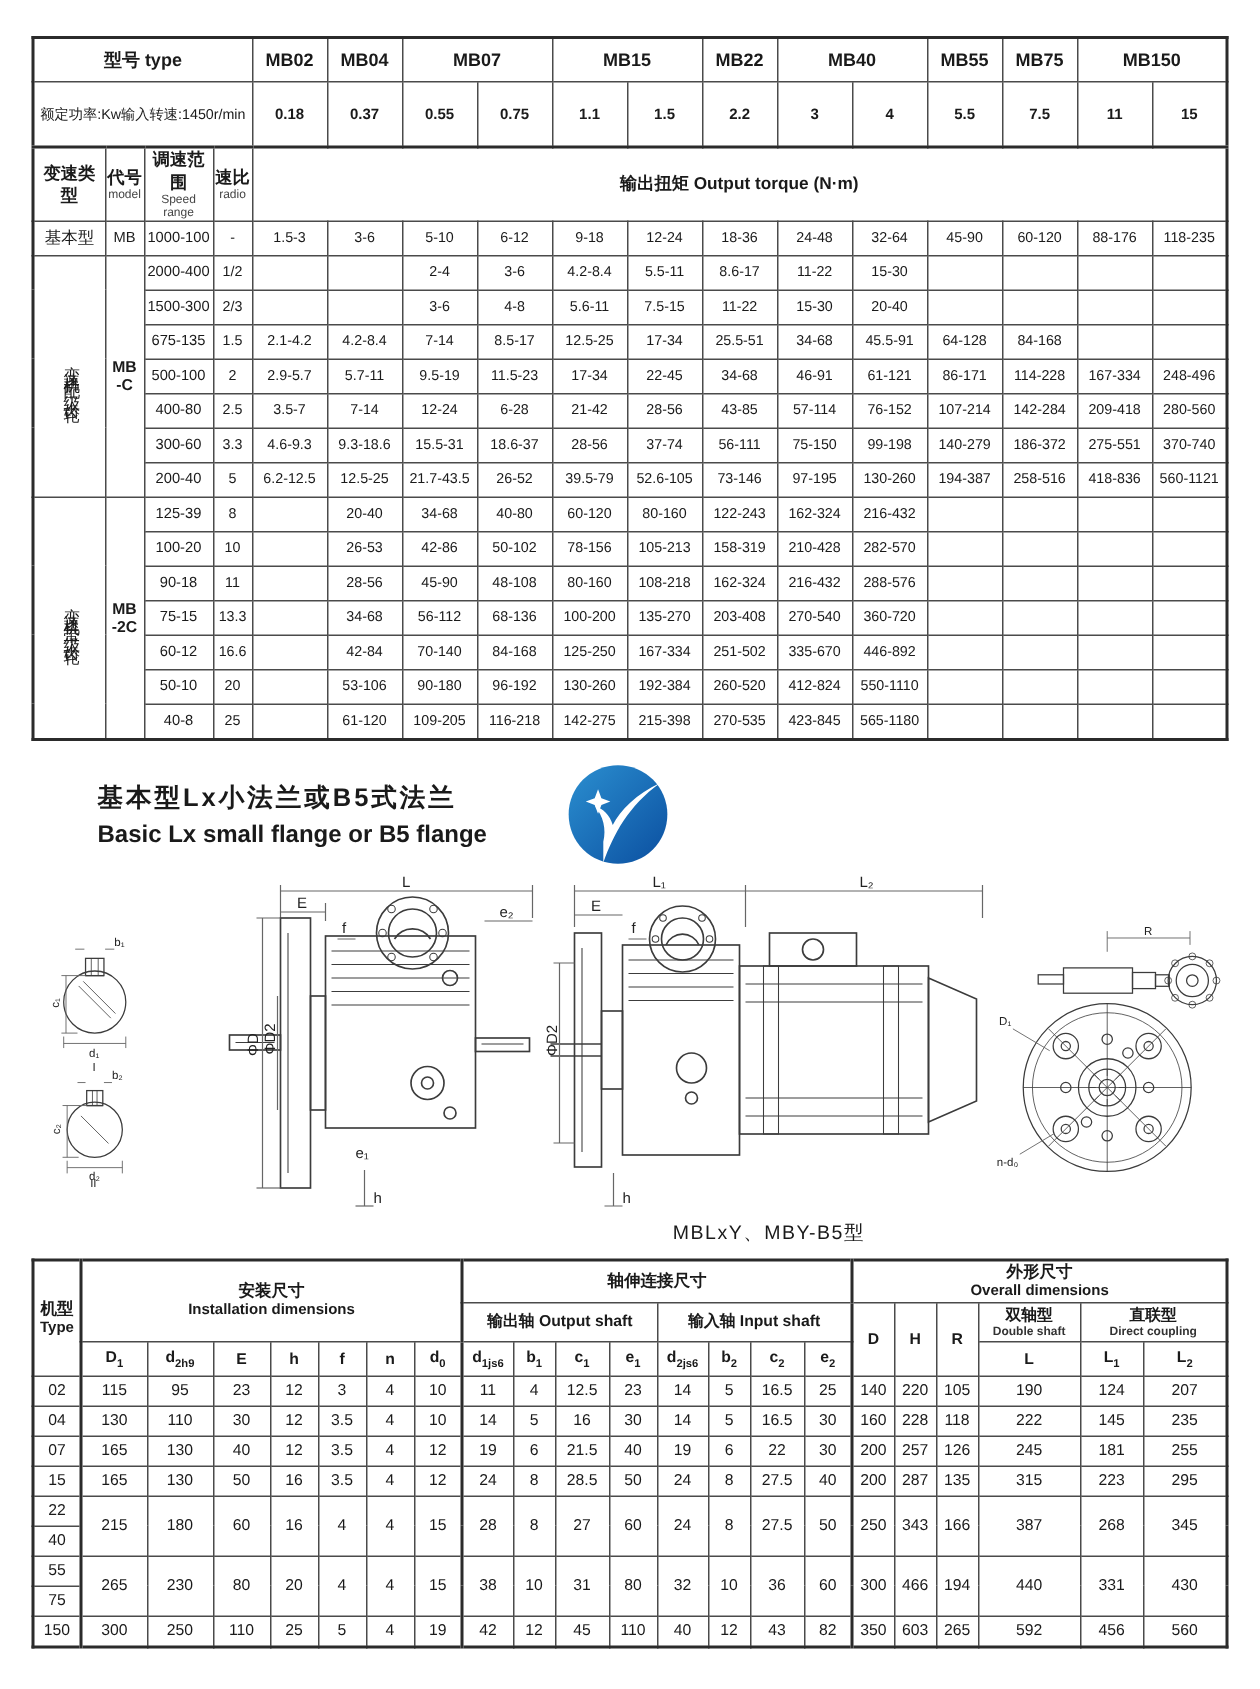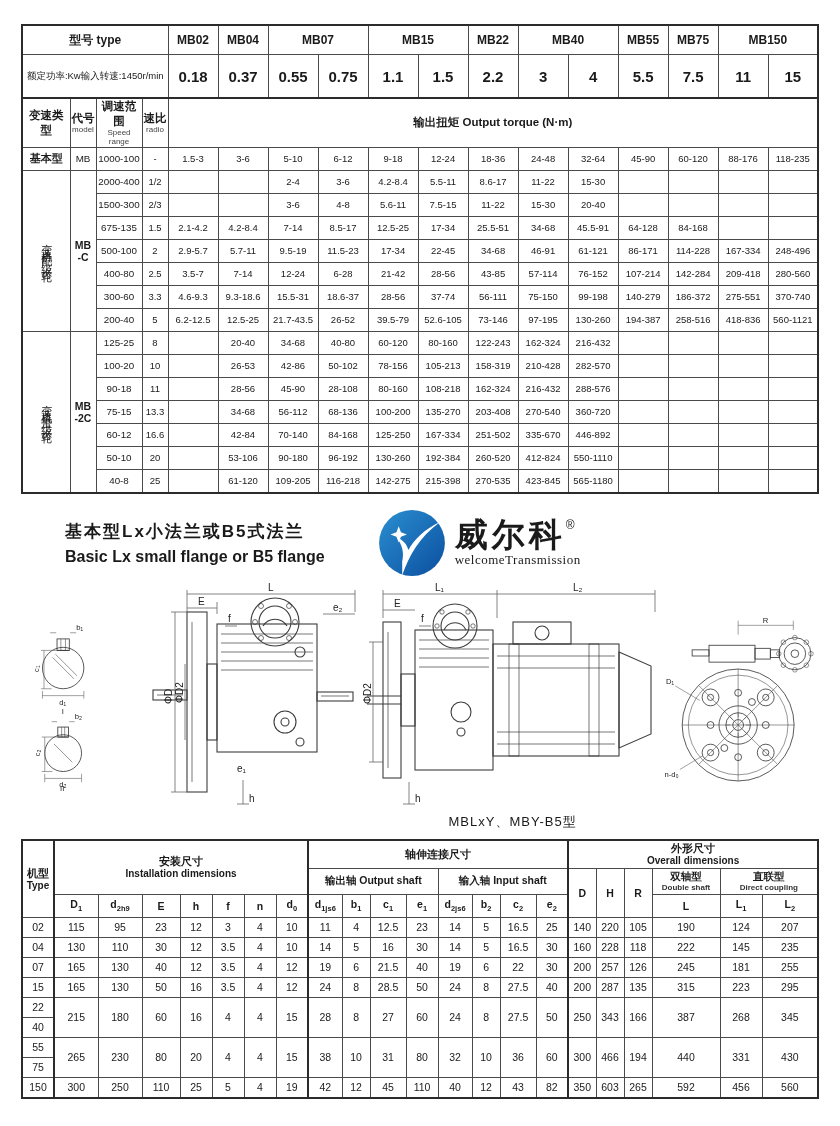--- a/index.html
+++ b/index.html
@@ -4,26 +4,26 @@
 <style>
   html,body{margin:0;padding:0;background:#fff;}
   body{width:840px;height:1126px;overflow:hidden;font-family:"Liberation Sans",sans-serif;color:#1a1a1a;}
   .page{padding:24px 21px 0;border-radius:10px;}
 
   table{border-collapse:collapse;table-layout:fixed;}
   
   .spec{width:797px;border:2px solid #2b2b2b;font-size:9.5px;}
   .spec th,.spec td{border:1px solid #4a4a4a;text-align:center;vertical-align:middle;padding:0 1px;overflow:hidden;font-weight:normal;}
   .r-model th{height:28px;font-size:12px;font-weight:bold;}
-  .r-power td{height:42px;font-size:15px;font-weight:bold;}
+  .r-power td{height:42px;font-size:10px;font-weight:bold;}
   .r-power th{font-size:9.5px;text-align:center;}
   .r-colhead th{height:40px;font-size:11.5px;font-weight:bold;border-top:2px solid #2b2b2b;}
   .sm{font-size:8px;font-weight:normal;color:#444;display:block;line-height:1.1;}
   .r-basic>*{border-top:2px solid #2b2b2b;}
-  .r-basic th{font-size:11px;font-weight:bold;}
+  .r-basic th{font-size:11px;font-weight:normal;}
   .r-basic td,.r-sec td{height:22px;}
   .sec-top>*{border-top:2px solid #2b2b2b;}
   .vert{writing-mode:vertical-rl;text-orientation:upright;font-size:11px;font-weight:bold;letter-spacing:4px;padding:4px 0;}
   th.code{font-size:10.5px;font-weight:bold;line-height:1.15;}
   td.rng{font-size:9.8px;}
 
   .note{margin:9px 0 0 1px;font-size:12px;letter-spacing:.2px;}
 
   
   .heading-row{display:flex;align-items:center;margin-top:12px;height:74px;margin-left:44px;}
@@ -245,21 +245,21 @@
           <td>97-195</td>
           <td>130-260</td>
           <td>194-387</td>
           <td>258-516</td>
           <td>418-836</td>
           <td>560-1121</td>
         </tr>
         <tr class="r-sec sec-top">
           <th class="vert" rowspan="7">变速机带二级齿轮</th>
           <th class="code" rowspan="7">MB<br>-2C</th>
-          <td class="rng">125-25</td>
+          <td class="rng">125-39</td>
           <td>8</td>
           <td></td>
           <td>20-40</td>
           <td>34-68</td>
           <td>40-80</td>
           <td>60-120</td>
           <td>80-160</td>
           <td>122-243</td>
           <td>162-324</td>
           <td>216-432</td>
@@ -284,21 +284,21 @@
           <td></td>
           <td></td>
           <td></td>
         </tr>
         <tr class="r-sec">
           <td class="rng">90-18</td>
           <td>11</td>
           <td></td>
           <td>28-56</td>
           <td>45-90</td>
-          <td>28-108</td>
+          <td>48-108</td>
           <td>80-160</td>
           <td>108-218</td>
           <td>162-324</td>
           <td>216-432</td>
           <td>288-576</td>
           <td></td>
           <td></td>
           <td></td>
           <td></td>
         </tr>
@@ -384,26 +384,20 @@
         <defs>
           <linearGradient id="lg1" x1="0" y1="0" x2="1" y2="1">
             <stop offset="0" stop-color="#2b8fd0"></stop>
               <stop offset="1" stop-color="#0b4fa0"></stop>
           </linearGradient>
         </defs>
         <circle cx="50" cy="50" r="47" fill="url(#lg1)"></circle>
         <path d="M36 96 C46 68 60 42 90 20 C68 30 52 46 45 60 C42 50 36 45 28 42 C36 52 39 64 36 76 Z" fill="#ffffff"></path>
         <path d="M31 26 l3.2 8.5 8.5 3.2 -8.5 3.2 -3.2 8.5 -3.2 -8.5 -8.5 -3.2 8.5 -3.2 Z" fill="#ffffff"></path>
       </svg>
-      <div class="logo-text">
-        <div>
-          <span class="brand">威尔科</span><span class="reg">®</span>
-        </div>
-        <div class="tagline">welcomeTransmission</div>
-      </div>
     </div>
   </div>
 
   <div class="drawings">
 
     <svg width="96" height="238" viewBox="0 0 96 238">
       <line class="dline" x1="38" y1="30" x2="46" y2="30"></line>
         <line class="dline" x1="64" y1="30" x2="72" y2="30"></line>
       <text class="dtext" x="72" y="27">b₁</text>
       <rect class="oline" x="47" y="38" width="16" height="15"></rect>

